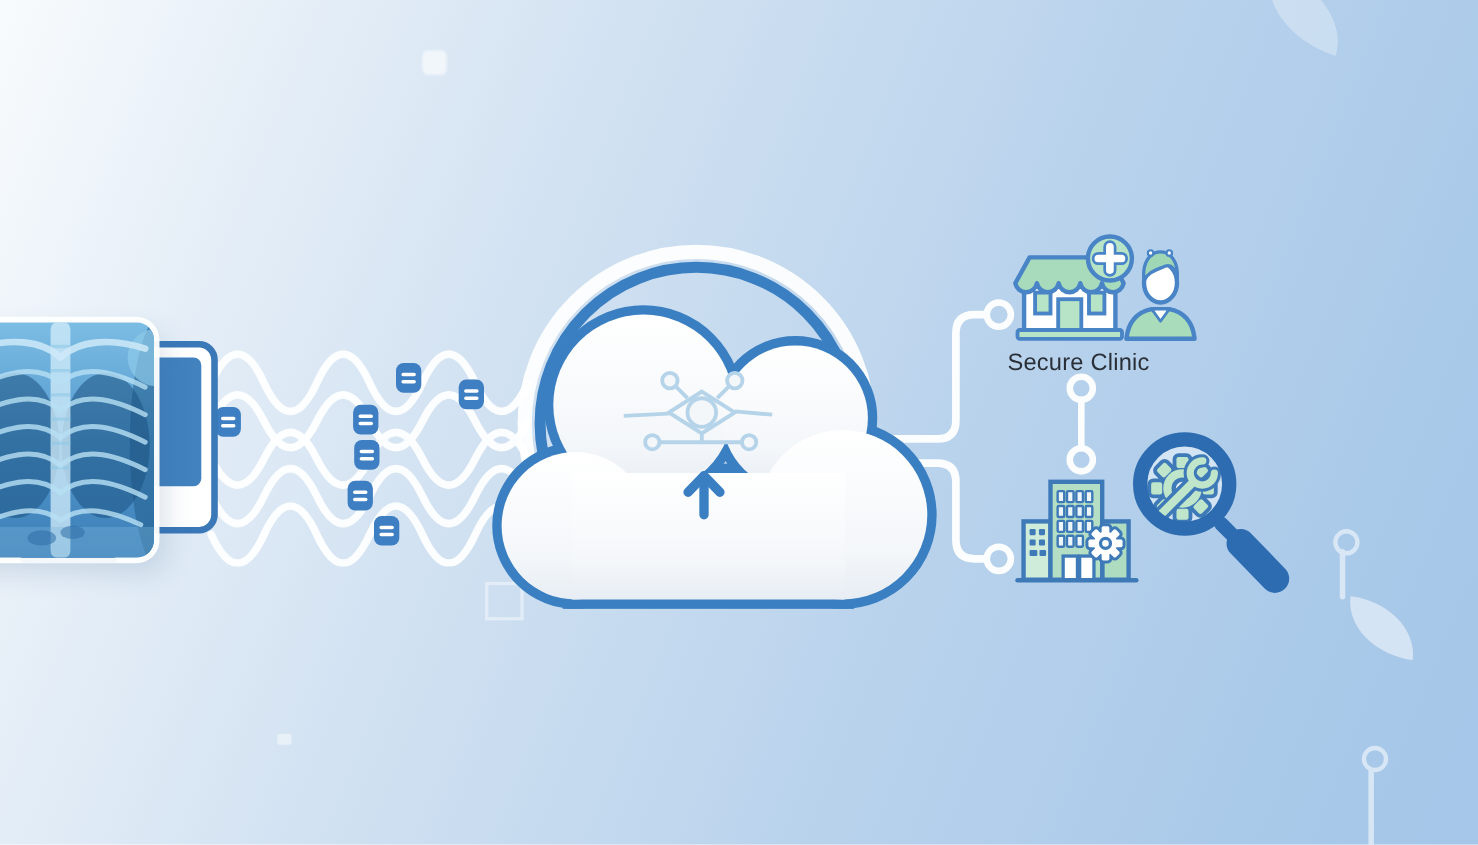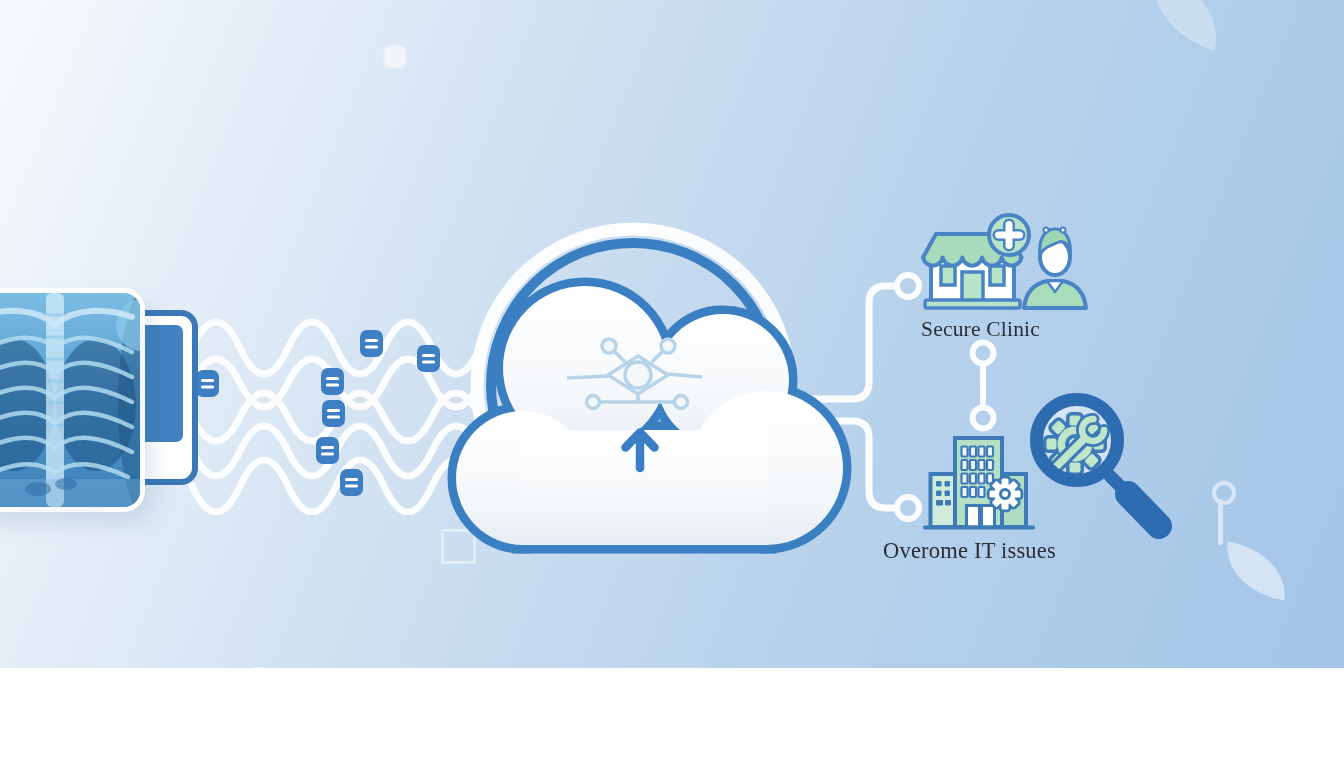--- a/index.html
+++ b/index.html
@@ -1,19 +1,19 @@
 <!DOCTYPE html>
 <html><head>
 <meta charset="utf-8">
 <style>
   html,body{margin:0;padding:0;}
   .stage{
-    position:relative;width:1344px;height:668px;overflow:hidden;
+    position:relative;width:1344px;height:768px;overflow:hidden;
     background:linear-gradient(112deg,#f8fbfd 0%,#e8f0f8 14%,#cfe0f1 38%,#b8d2ec 64%,#a9c9e9 88%,#a5c6e8 100%);
-    font-family:Liberation Serif, serif;
+    font-family:Liberation Sans, sans-serif;
   }
   .abs{position:absolute;}
   
   .soft-square{left:384px;top:46px;width:22px;height:22px;border-radius:5px;background:rgba(255,255,255,.6);filter:blur(1px);}
   .tiny-square{left:252px;top:667px;width:13px;height:10px;border-radius:2px;background:rgba(255,255,255,.45);}
   .square-outline{left:441px;top:529px;width:29px;height:29px;border:3px solid rgba(255,255,255,.45);}
   .leaf{background:rgba(255,255,255,.32);border-radius:0 100% 0 100%;}
   .leaf1{left:1145px;top:-18px;width:80px;height:58px;transform:rotate(18deg);}
   .leaf2{left:1224px;top:546px;width:64px;height:50px;background:rgba(255,255,255,.5);transform:rotate(8deg);}
   .pin{opacity:.55;}
@@ -324,16 +324,15 @@
       <circle cx="1093" cy="430" r="11" stroke="#bfe6ca" stroke-width="6.5" stroke-dasharray="52 17"></circle>
     </g>
     <circle cx="1077" cy="440" r="40.5" fill="none" stroke="#2e6cb2" stroke-width="13"></circle>
     <g stroke="#2e6cb2" stroke-linecap="round">
       <path d="M1110,476 L1121,487" stroke-width="13"></path>
       <path d="M1128,494 L1159,526" stroke-width="26"></path>
     </g>
   </svg>
 
   <div class="abs label hospital-label">
-    <div>Overome IT issues</div>
   </div>
 
 </div>
 
 </body></html>

